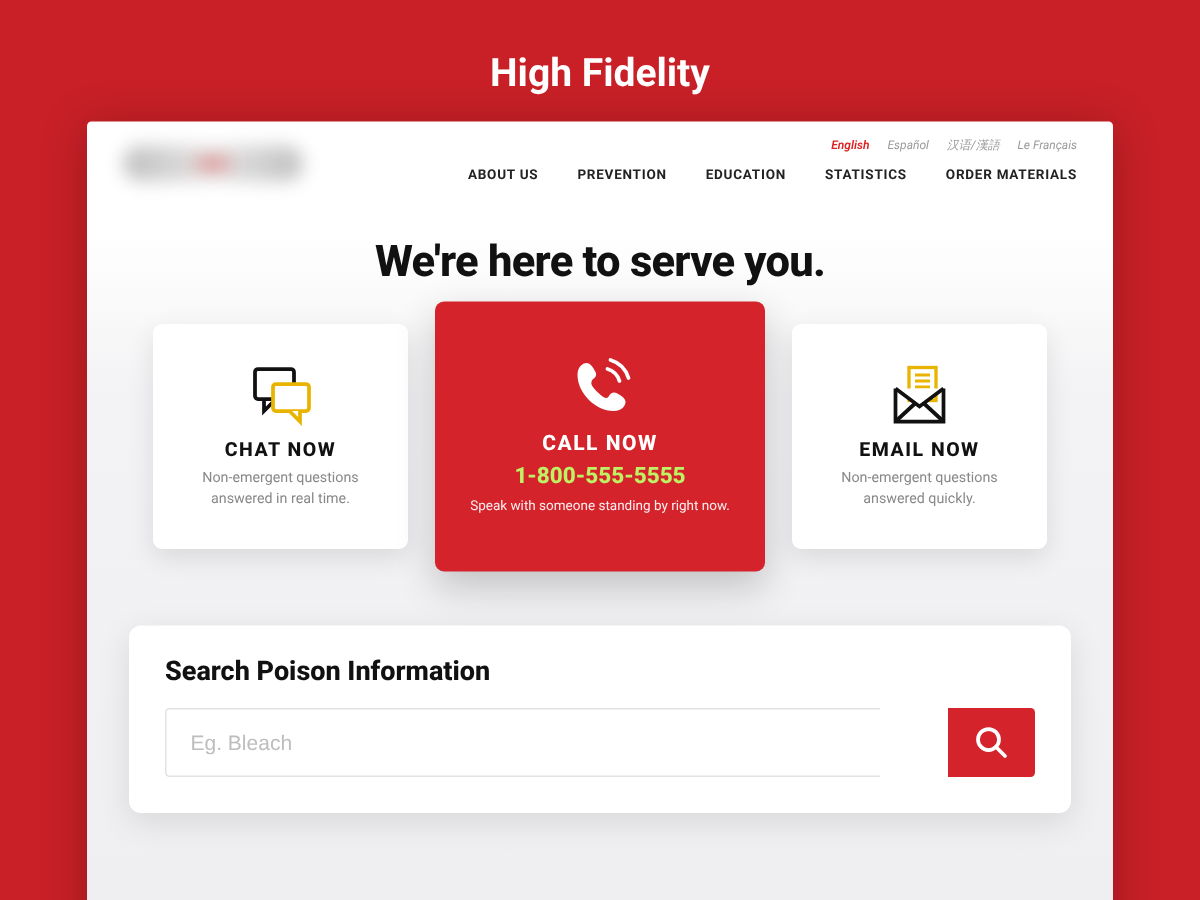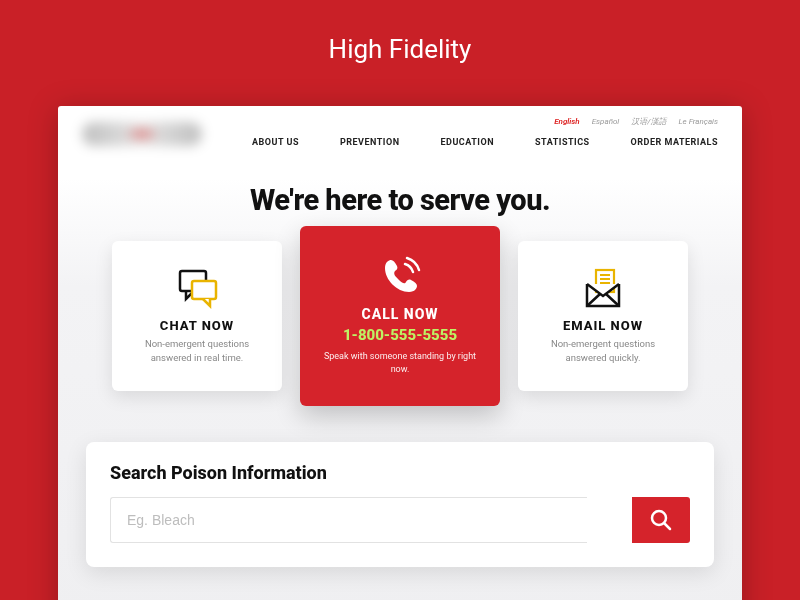--- a/index.html
+++ b/index.html
@@ -7,23 +7,23 @@
     font-family: -apple-system, BlinkMacSystemFont, "Segoe UI", Roboto, Helvetica, Arial, sans-serif;
     background: #c92027;
     width: 800px;
     height: 600px;
     overflow: hidden;
     position: relative;
   }
   .outer-title {
     text-align: center;
     color: #fff;
-    font-weight: 400;
+    font-weight: 700;
     font-size: 26px;
-    padding: 34px 0 42px 0;
+    padding: 34px 0 17px 0;
   }
   .mockup {
     background: linear-gradient(to bottom, #fff 0%, #fff 12%, #f3f3f5 30%, #eeeef0 100%);
     margin: 0 58px;
     border-radius: 3px 3px 0 0;
     height: 600px;
     position: relative;
     box-shadow: 0 4px 30px rgba(0,0,0,0.25);
   }
   .topbar {
@@ -45,21 +45,21 @@
   .langbar {
     font-size: 8px;
     color: #9a9a9a;
     margin-bottom: 10px;
     font-style: italic;
   }
   .langbar span { margin-left: 10px; }
   .langbar .active { color: #d22; font-weight:600;}
   .mainnav {
     display: flex;
-    gap: 41px;
+    gap: 26px;
     font-size: 9px;
     font-weight: 700;
     letter-spacing: 0.5px;
     color: #222;
   }
   .mainnav > span { cursor: pointer; }
   .hero-title {
     text-align: center;
     font-size: 29px;
     font-weight: 800;
@@ -84,21 +84,21 @@
     align-items: center;
     justify-content: center;
     text-align: center;
     padding: 14px 16px;
     cursor: pointer;
   }
   .card.featured {
     background: #d5232b;
     color: #fff;
     height: 180px;
-    width: 200px;
+    width: 220px;
     margin-top: -15px;
     box-shadow: 0 10px 26px rgba(0,0,0,0.20);
   }
   .card .icon { height: 42px; display:flex; align-items:center; justify-content:center; margin-bottom:8px; }
   .card .title {
     font-size: 13px;
     font-weight: 800;
     letter-spacing: 1px;
     margin-bottom: 4px;
     color: #111;

